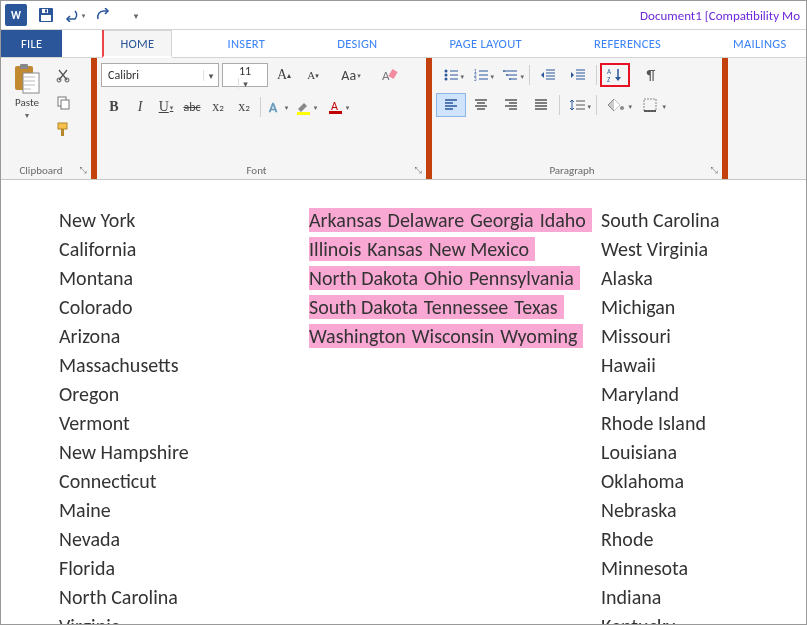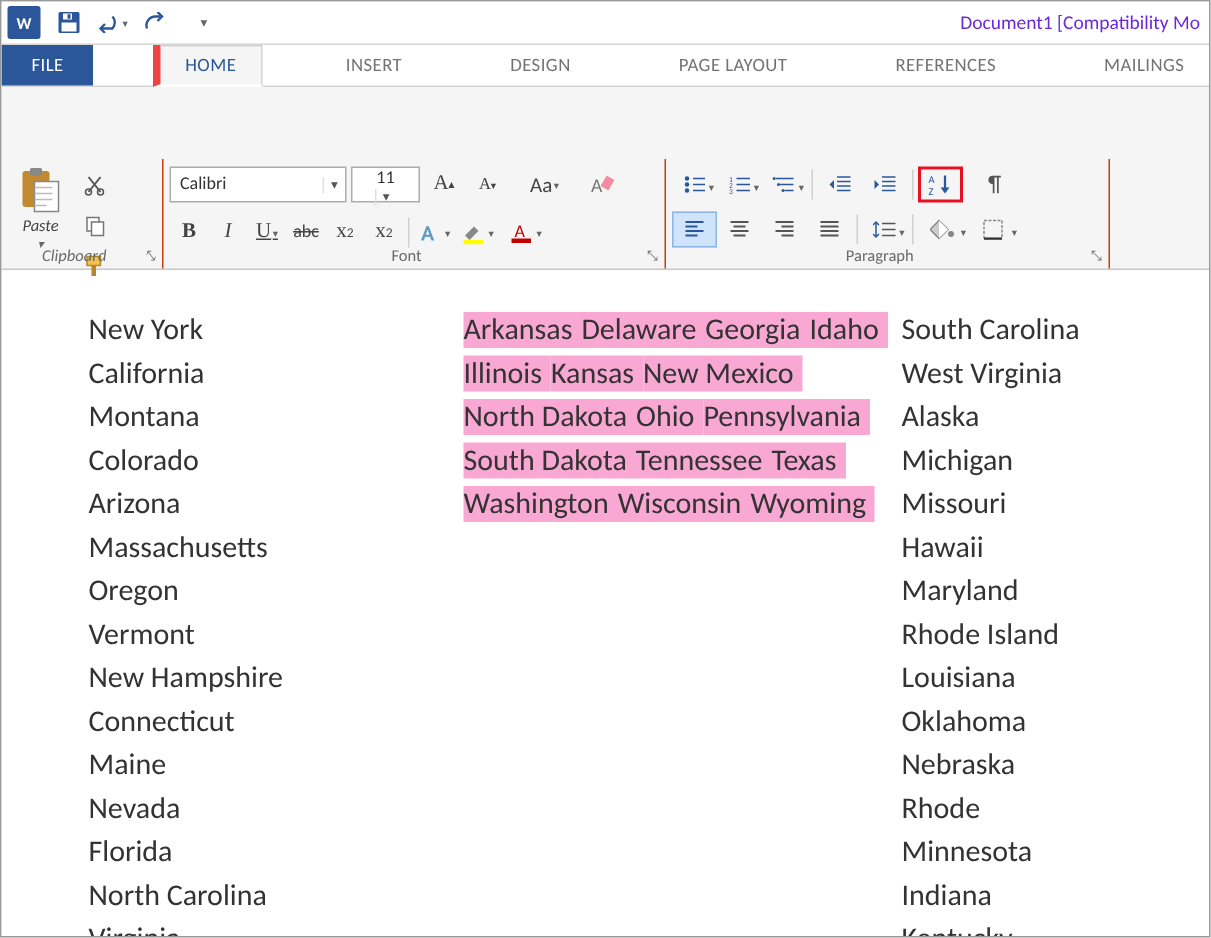--- a/index.html
+++ b/index.html
@@ -8,29 +8,29 @@
   
   .titlebar { height: 29px; background: #fff; display: flex; align-items: center; padding: 0 4px; border-bottom: 1px solid #d4d4d4; position: relative; }
   .qat { display: flex; align-items: center; gap: 2px; }
   .qat-btn { width: 26px; height: 24px; display:flex; align-items:center; justify-content:center; color:#2b579a; font-size:16px; }
   .qat-sep{width:10px;}
   .word-icon { width:22px; height:22px; background:#2b579a; color:#fff; font-size:11px; font-weight:bold; display:flex; align-items:center; justify-content:center; border-radius:2px; margin-right:4px;}
   .title-text-wrapper{ margin-left:auto; font-size:13px; color:#6d28d9; white-space:nowrap; padding-right:2px;}
 
   
   .tabs { height: 28px; background:#fff; display:flex; align-items:stretch; border-bottom:1px solid #d4d4d4;gap:40px;}
-  .tab { padding: 0 16px; display:flex; align-items:center; font-size:12.5px; color:#737373; letter-spacing:0.3px;}
+  .tab { padding: 0 16px; display:flex; align-items:center; font-size:12.5px; color:#3b82f6; letter-spacing:0.3px;}
   .tab.file { background:#2b579a; color:#fff; font-size:12.5px; padding:0 20px;}
   .tab.active { color:#2b579a; border-bottom:2px solid #fff; position:relative;}
   .tab.active::before{content:"";position:absolute;left:0;right:0;top:0;border-top:1px solid #d4d4d4;}
-  .tab.active{border-left:5px solid #ef4444;border-right:1px solid #d4d4d4;background:#f5f5f5;margin-bottom:-1px;text-align:right;}
+  .tab.active{border-left:2px solid #ef4444;border-right:1px solid #d4d4d4;background:#f5f5f5;margin-bottom:-1px;text-align:right;}
 
   
   .ribbon { height: 122px; background:#f5f5f5; border-bottom:1px solid #c7c7c7; display:flex; }
-  .group { border-right:1px solid #c2410c; position:relative; padding:3px 4px 0 4px; display:flex; flex-direction:column;margin-top:48px;}
+  .group { border-right:6px solid #c2410c; position:relative; padding:3px 4px 0 4px; display:flex; flex-direction:column;}
   .group-label{ position:absolute; bottom:2px; left:0; right:10px; text-align:center; font-size:11px; color:#6a6a6a;}
   .group-launcher{ position:absolute; bottom:3px; right:2px; width:12px;height:12px;font-size:9px;color:#6a6a6a; display:flex;align-items:center;justify-content:center;}
   .group-body{ flex:1; display:flex; gap:2px; padding-bottom:18px;}
 
   .bigbtn { width:44px; display:flex; flex-direction:column; align-items:center; justify-content:flex-start; padding-top:2px; gap:1px;}
   .bigbtn .ico{font-size:26px;color:#c28a30;}
   .bigbtn .lbl{font-size:11px;color:#444;}
   .bigbtn .caret{font-size:8px;color:#666;}
 
   .col { display:flex; flex-direction:column; gap:3px; padding-top:2px;}
@@ -109,21 +109,21 @@
   <div class="tab active">HOME</div>
   <div class="tab">INSERT</div>
   <div class="tab">DESIGN</div>
   <div class="tab">PAGE LAYOUT</div>
   <div class="tab">REFERENCES</div>
   <div class="tab">MAILINGS</div>
 </div>
 
 <div class="ribbon">
 
-  <div class="group" style="width:108px;font-style:italic;">
+  <div class="group" style="width:96px;">
     <div class="group-body">
       <div class="bigbtn">
         <div class="ico">
           <svg width="28" height="32" viewBox="0 0 28 32">
               <rect x="2" y="3" width="18" height="24" rx="2" fill="#c28a30"></rect>
               <rect x="7" y="1" width="8" height="5" rx="1" fill="#888"></rect>
               <rect x="10" y="10" width="16" height="20" fill="#fff" stroke="#888"></rect>
               <path d="M10 14h12M10 18h12M10 22h12M10 26h8" stroke="#bbb"></path>
             </svg>
         </div>

